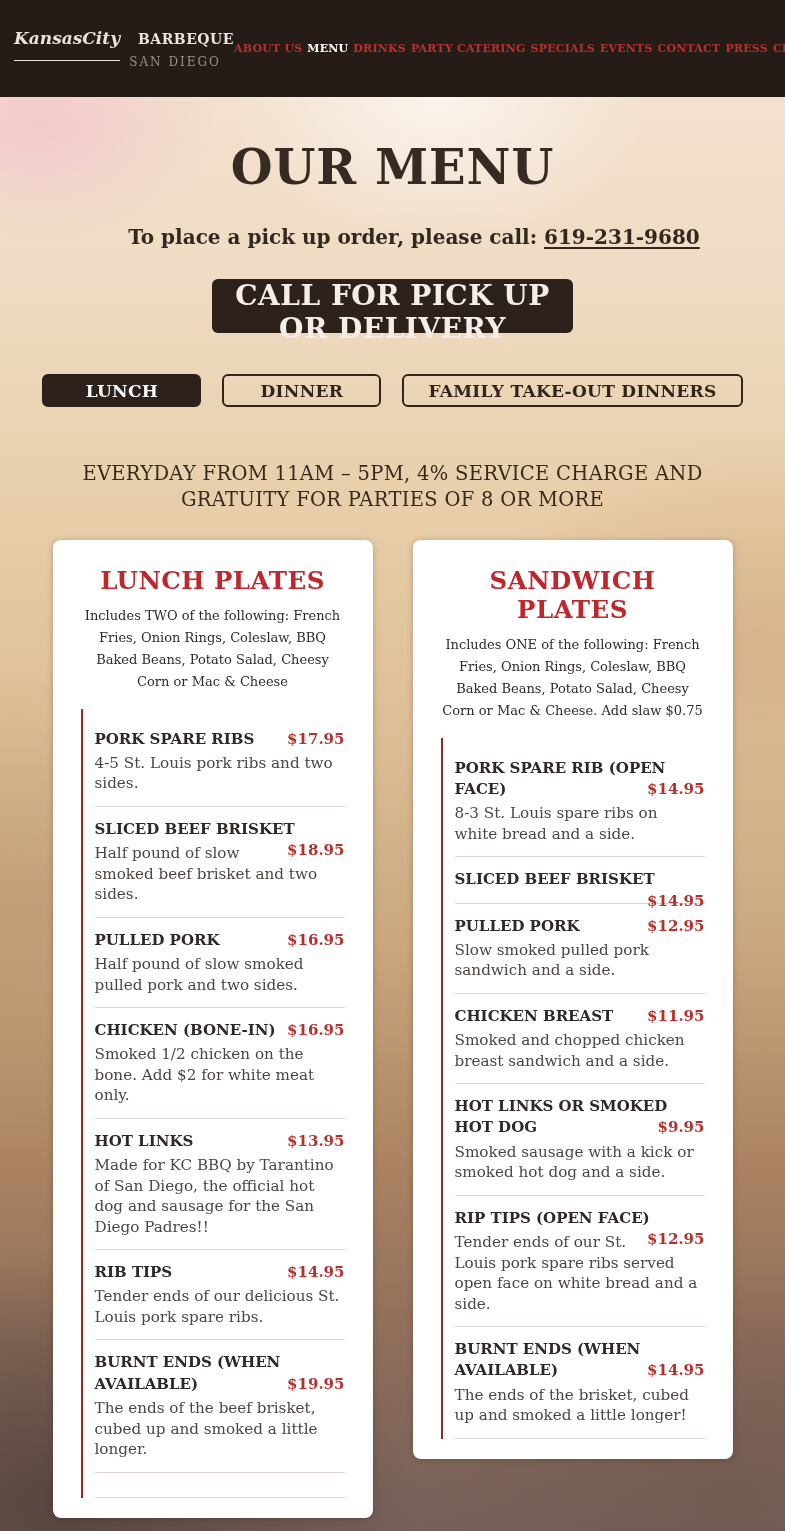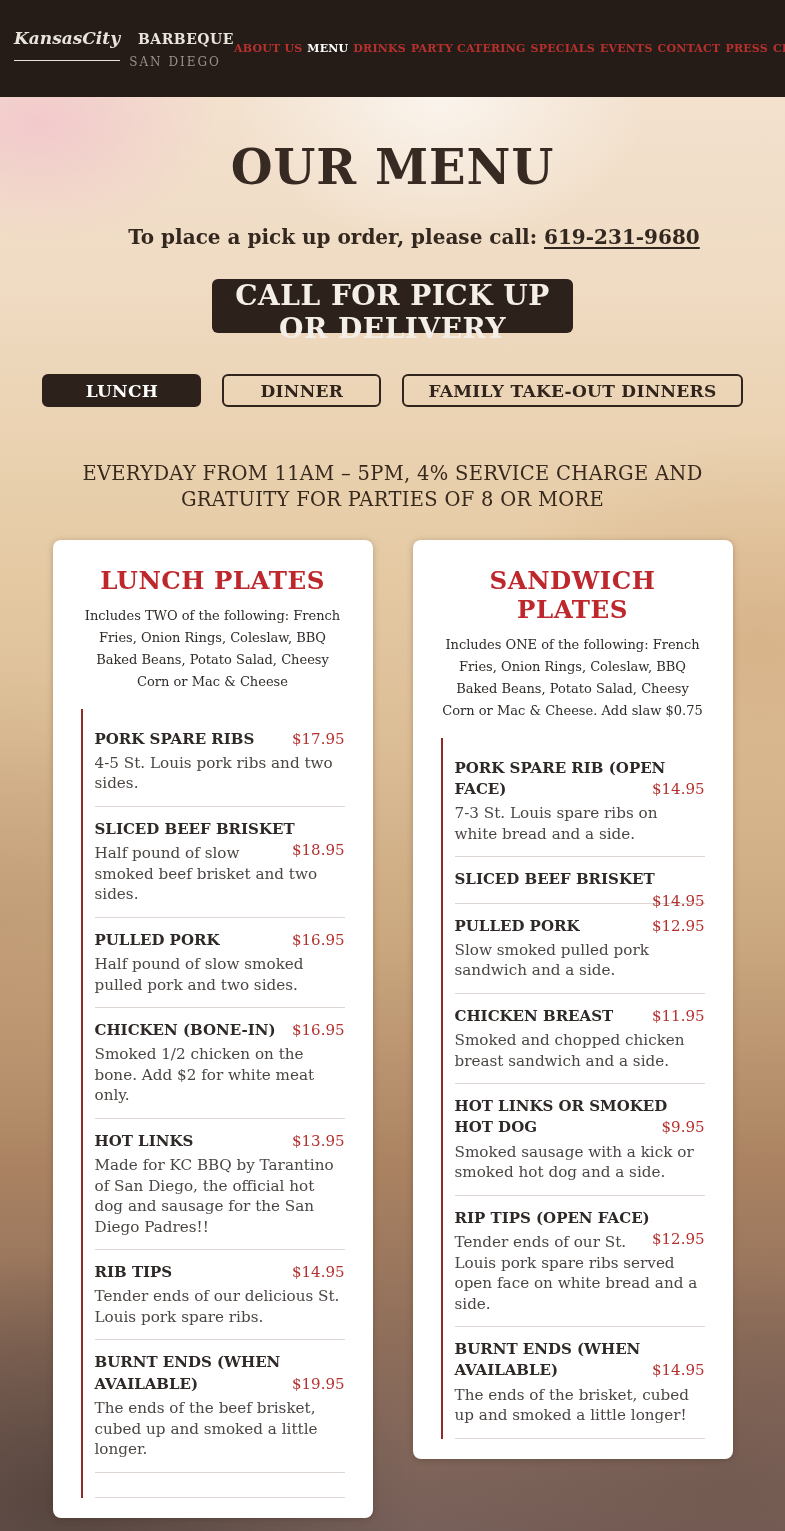--- a/index.html
+++ b/index.html
@@ -58,21 +58,21 @@
   }
   .card-col { display:flex; flex-direction:column; gap:28px; width:320px; }
   .card h2 { color:#be272c; font-size:24.5px; letter-spacing:.5px; text-align:center; margin-bottom:10px; }
   .intro { font-size:13px; line-height:22px; text-align:center; color:#2f2b28; margin-bottom:16px; }
 
   .items { border-left:2px solid #8f2a28; padding:20px 0 0 12px; }
   .items::after { content:""; display:block; border-top:1px solid #ddd6d2; }
   .menu-item { padding-bottom:12px; }
   .menu-item + .menu-item { border-top:1px solid #ddd6d2; padding-top:12px; }
   .head { font-size:15px; font-weight:700; color:#2e2927; line-height:1.42; }
-  .price { float:right; margin-left:8px; color:#b5312e; font-size:15px; font-weight:400; }
+  .price { float:right; margin-left:8px; color:#b5312e; font-size:15px; font-weight:700; }
   .desc { margin-top:3px; font-size:15.2px; line-height:20.5px; color:#4b4643; }
 </style>
 </head>
 <body>
 
 <div class="page">
 
   <header class="site-header">
     <div class="logo">
       <span class="logo-script">KansasCity</span>
@@ -150,21 +150,21 @@
       </section>
 
       <div class="card-col">
 
         <section class="card">
           <h2>SANDWICH PLATES</h2>
           <p class="intro">Includes ONE of the following: French Fries, Onion Rings, Coleslaw, BBQ Baked Beans, Potato Salad, Cheesy Corn or Mac &amp; Cheese. Add slaw $0.75</p>
           <div class="items">
             <div class="menu-item">
               <div class="head"><span>PORK SPARE RIB (OPEN FACE)</span><span class="price">$14.95</span></div>
-              <p class="desc">7-3 St. Louis spare ribs on white bread and a side.</p>
+              <p class="desc">8-3 St. Louis spare ribs on white bread and a side.</p>
             </div>
             <div class="menu-item">
               <div class="head"><span>SLICED BEEF BRISKET</span><span class="price">$14.95</span></div>
             </div>
             <div class="menu-item">
               <div class="head"><span>PULLED PORK</span><span class="price">$12.95</span></div>
               <p class="desc">Slow smoked pulled pork sandwich and a side.</p>
             </div>
             <div class="menu-item">
               <div class="head"><span>CHICKEN BREAST</span><span class="price">$11.95</span></div>

